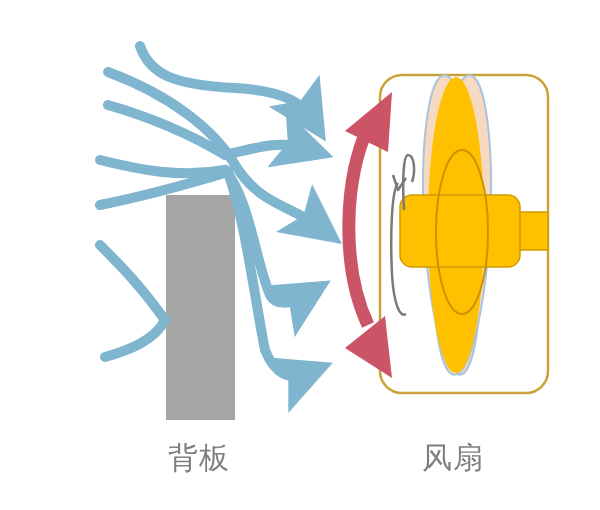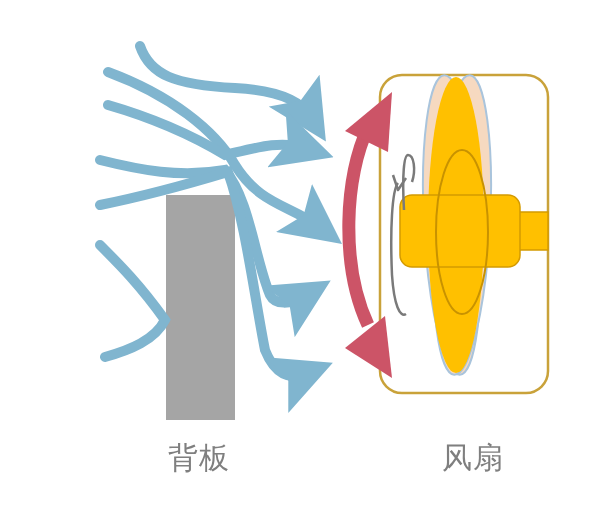--- a/index.html
+++ b/index.html
@@ -1,20 +1,20 @@
 <!DOCTYPE html>
 <html><head>
 <meta charset="utf-8">
 <style>
   html, body { margin: 0; padding: 0; background: #ffffff; }
   body { width: 600px; height: 510px; position: relative; overflow: hidden; font-family: "DejaVu Sans", sans-serif; }
   #diagram { position: absolute; left: 0; top: 0; width: 600px; height: 510px; }
   .label { position: absolute; font-size: 30px; color: #7f7f7f; letter-spacing: 1px; font-family: Liberation Serif, serif; }
   #label-backboard { left: 168px; top: 438px; }
-  #label-fan { left: 442px; top: 438px; }
+  #label-fan { left: 422px; top: 438px; }
 </style>
 </head>
 <body>
 
 <svg id="diagram" viewBox="0 0 600 510" xmlns="http://www.w3.org/2000/svg">
   <defs>
     <marker id="blueHead" markerWidth="6" markerHeight="6" refX="3" refY="3" orient="auto" markerUnits="strokeWidth">
       <path d="M0,0 L6,3 L0,6 L1.2,3 Z" fill="#80b5cf"></path>
     </marker>
   </defs>

